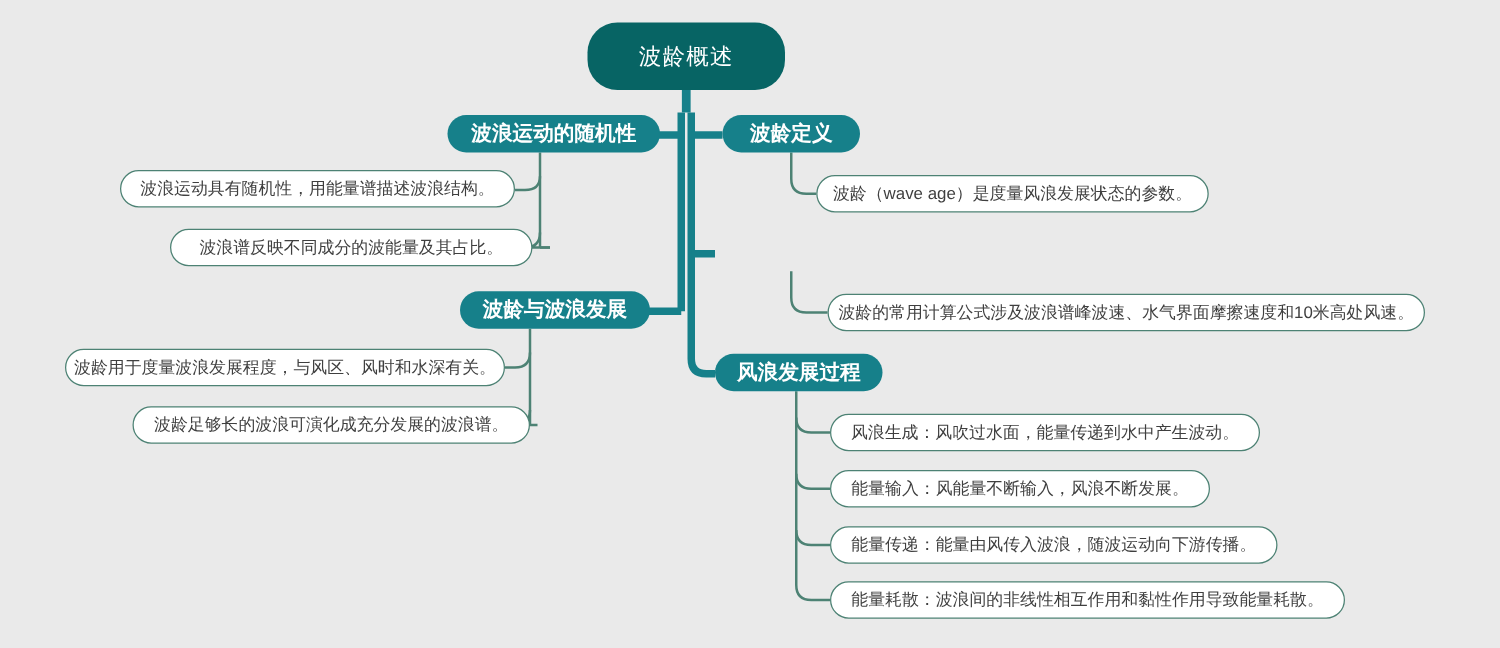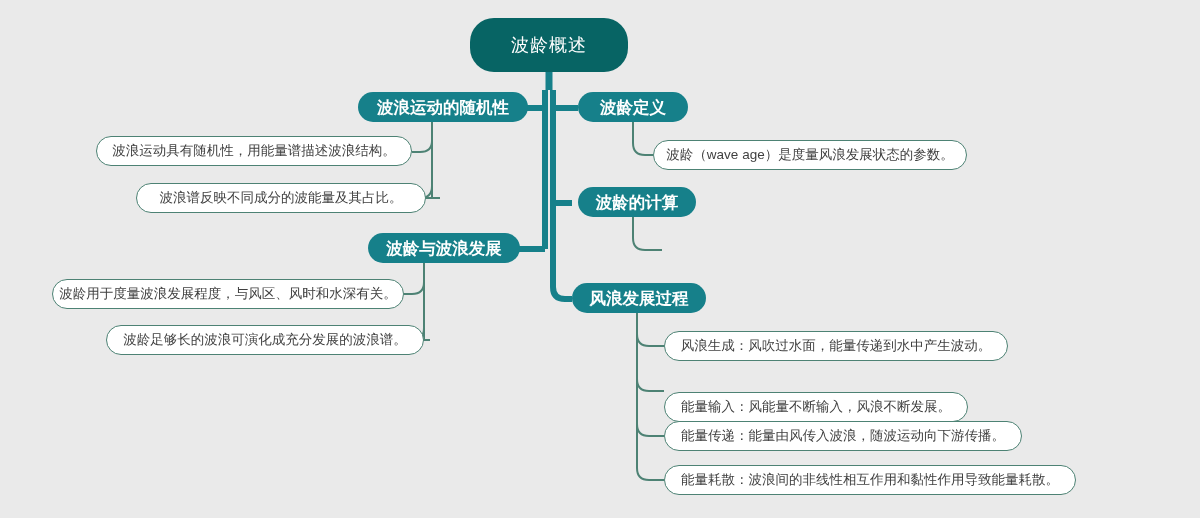--- a/index.html
+++ b/index.html
@@ -98,23 +98,20 @@
   </div>
 
   <div class="node n-l2" style="left:368px;top:233px;width:152px;height:30px;">
     <span>波龄与波浪发展</span>
   </div>
 
   <div class="node n-l2" style="left:578px;top:92px;width:110px;height:30px;">
     <span>波龄定义</span>
   </div>
 
-  <div class="node n-l2" style="left:578px;top:187px;width:118px;height:30px;">
-    <span>波龄的计算</span>
-  </div>
 
   <div class="node n-l2" style="left:572px;top:283px;width:134px;height:30px;">
     <span>风浪发展过程</span>
   </div>
 
   <div class="node n-leaf" style="left:136px;top:183px;width:290px;height:30px;">
     <span>波浪谱反映不同成分的波能量及其占比。</span>
   </div>
   <div class="node n-leaf" style="left:96px;top:136px;width:316px;height:30px;">
     <span>波浪运动具有随机性，用能量谱描述波浪结构。</span>
@@ -124,25 +121,28 @@
     <span>波龄用于度量波浪发展程度，与风区、风时和水深有关。</span>
   </div>
   <div class="node n-leaf" style="left:106px;top:325px;width:318px;height:30px;">
     <span>波龄足够长的波浪可演化成充分发展的波浪谱。</span>
   </div>
 
   <div class="node n-leaf" style="left:653px;top:140px;width:314px;height:30px;">
     <span>波龄（wave age）是度量风浪发展状态的参数。</span>
   </div>
 
+  <div class="node n-leaf" style="left:662px;top:235px;width:478px;height:30px;">
+    <span>波龄的常用计算公式涉及波浪谱峰波速、水气界面摩擦速度和10米高处风速。</span>
+  </div>
 
   <div class="node n-leaf" style="left:664px;top:331px;width:344px;height:30px;">
     <span>风浪生成：风吹过水面，能量传递到水中产生波动。</span>
   </div>
-  <div class="node n-leaf" style="left:664px;top:376px;width:304px;height:30px;margin-top:16px;">
+  <div class="node n-leaf" style="left:664px;top:376px;width:304px;height:30px;">
     <span>能量输入：风能量不断输入，风浪不断发展。</span>
   </div>
   <div class="node n-leaf" style="left:664px;top:421px;width:358px;height:30px;">
     <span>能量传递：能量由风传入波浪，随波运动向下游传播。</span>
   </div>
   <div class="node n-leaf" style="left:664px;top:465px;width:412px;height:30px;">
     <span>能量耗散：波浪间的非线性相互作用和黏性作用导致能量耗散。</span>
   </div>
 
 </div>

